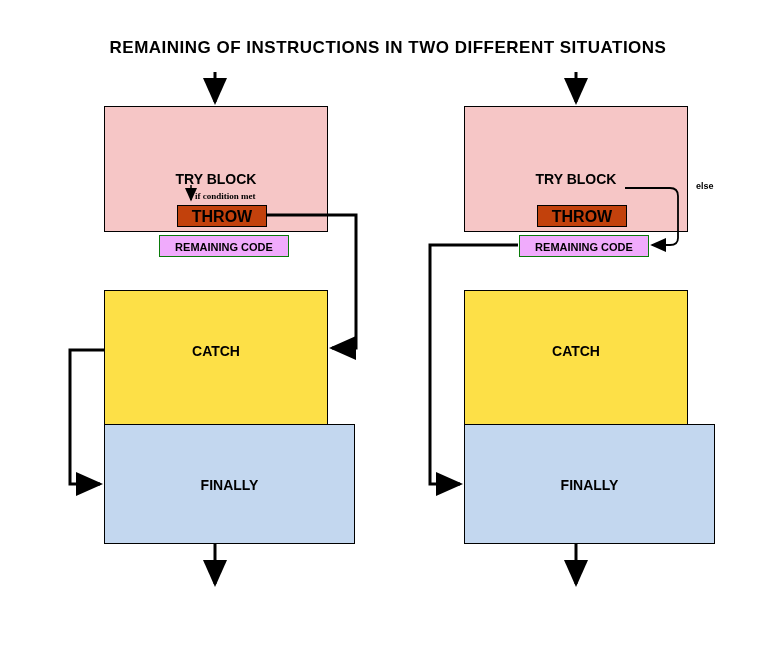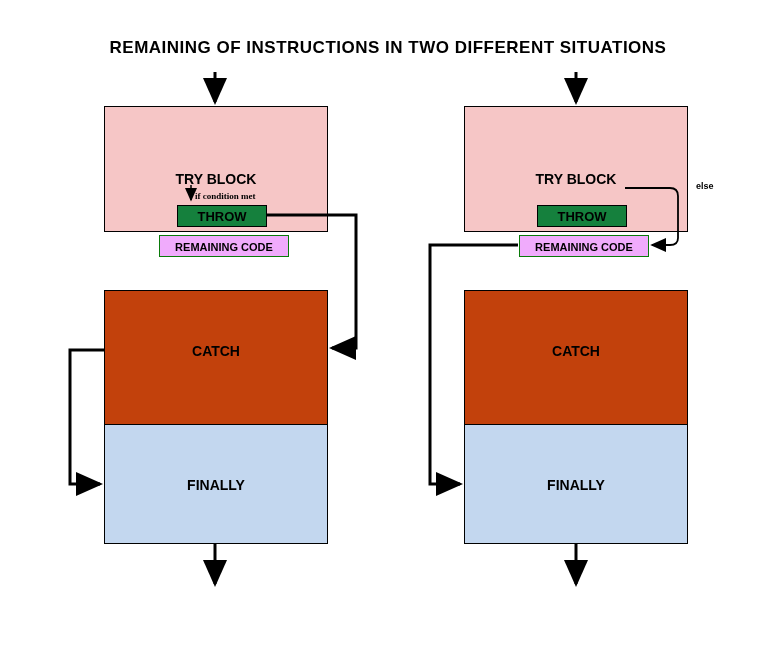--- a/index.html
+++ b/index.html
@@ -25,50 +25,50 @@
   .block {
     position: absolute;
     border: 1.5px solid #000;
   }
   .try-block {
     background: #f6c6c6;
     width: 224px;
     height: 126px;
   }
   .catch-block {
-    background: #c2410c;
+    background: #fde047;
     width: 224px;
     height: 148px;
   }
   .finally-block {
     background: #c3d7ef;
-    width: 224px;
+    width: 251px;
     height: 120px;
   }
   .lbl {
     position: absolute;
     font-weight: 900;
     font-size: 14px;
     text-align: center;
     width: 100%;
   }
   .sublbl {
     position: absolute;
     font-weight: 700;
     font-size: 9px;
   }
   .throw-box {
     position: absolute;
-    background: #15803d;
+    background: #c2410c;
     border: 1.5px solid #000;
     width: 90px;
     height: 22px;
     text-align: center;
     font-weight: 900;
-    font-size: 13px;
+    font-size: 16px;
     line-height: 22px;
   }
   .rem-box {
     position: absolute;
     background: #f0abfc;
     border: 1.5px solid #0a7a0a;
     width: 130px;
     height: 22px;
     text-align: center;
     font-weight: 900;

